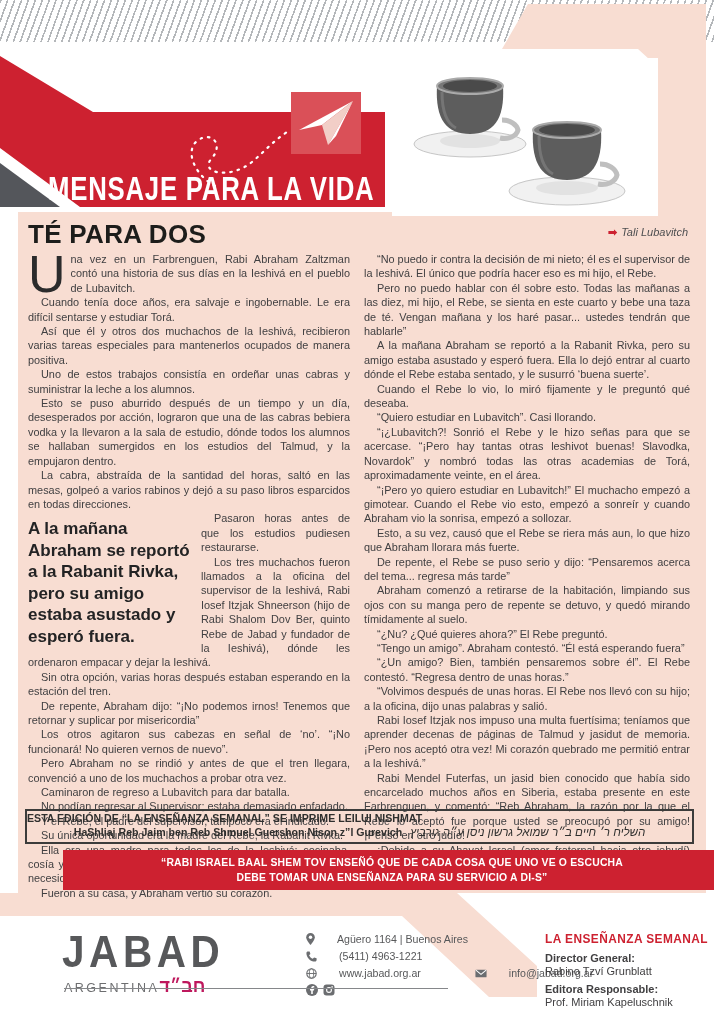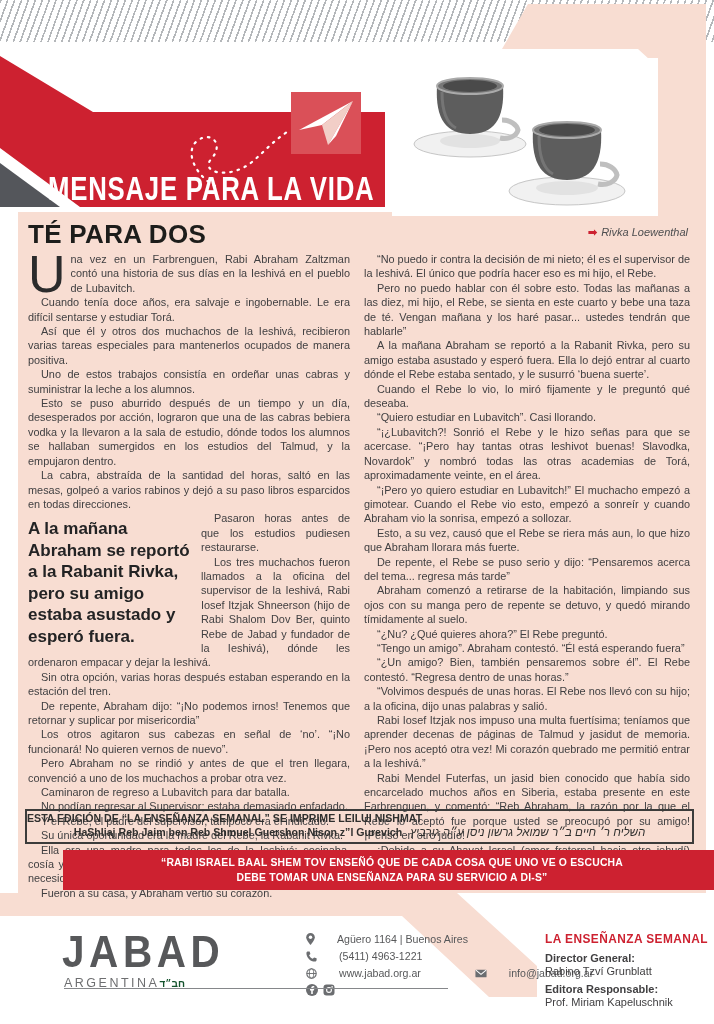--- a/index.html
+++ b/index.html
@@ -36,21 +36,21 @@
   .dedication .hebrew{font-size:11.5px;color:#2f2f2e;direction:rtl;font-style:italic;}
   
   .banner{position:absolute;left:30px;top:850px;width:658px;height:40px;background:#cd2130;
           color:#ffffff;text-align:center;font-weight:bold;font-size:10.4px;line-height:14.5px;
           letter-spacing:0.2px;padding-top:6px;box-sizing:border-box;margin-left:33px;}
   
   .logo-name{position:absolute;left:62px;top:930px;font-size:44px;line-height:44px;font-weight:bold;
              color:#57585a;letter-spacing:5px;transform:scaleX(0.92);transform-origin:left center;}
   .logo-sub{position:absolute;left:64px;top:976px;width:170px;display:flex;align-items:baseline;}
   .logo-sub .arg{font-size:12.5px;letter-spacing:2.5px;color:#6d6e70;}
-  .logo-sub .heb{font-size:10px;font-weight:bold;color:#14532d;}
+  .logo-sub .heb{font-size:18px;font-weight:bold;color:#be185d;}
   .contact{position:absolute;left:306px;top:933px;font-size:10.6px;color:#57585a;}
   .contact .row{display:flex;align-items:center;gap:22px;margin-bottom:5px;}
   .contact .row .sep{width:10px;}
   .socials{display:flex;gap:5px;margin-top:2px;}
   .foot-rule{position:absolute;left:64px;top:988px;width:384px;height:1px;background:#85878a;}
   .foot-note{position:absolute;left:64px;top:994px;width:560px;font-size:9.8px;color:#57585a;margin-top:40px;}
   .credits{position:absolute;left:545px;top:931px;}
   .credits .pub{font-size:13.5px;font-weight:bold;color:#cd2130;letter-spacing:0.5px;white-space:nowrap;
                 transform:scaleX(0.88);transform-origin:left center;}
   .credits .lbl{font-size:11px;font-weight:bold;color:#414042;margin-top:6px;}
@@ -109,21 +109,21 @@
         <path d="M141,72 C139,107 151,122 175,122 C199,122 211,107 209,72 Z" fill="#5d5d5d"></path>
         <ellipse cx="175" cy="72" rx="34" ry="8" fill="#777777" stroke="#aaaaaa" stroke-width="2"></ellipse>
         <ellipse cx="175" cy="72" rx="28" ry="6" fill="#4a4a4a"></ellipse>
         <path d="M147,78 C147,100 153,112 161,116" fill="none" stroke="#8e8e8e" stroke-width="3" opacity="0.5"></path>
       </g>
     </svg>
   </div>
 
   <div class="article-title">TÉ PARA DOS</div>
   <div class="author-line">
-    <span class="author-arrow">➡</span><span>Rivka Loewenthal</span>
+    <span class="author-arrow">➡</span><span>Tali Lubavitch</span>
   </div>
 
   <div class="col col1">
     <p class="para first"><span class="dropcap">U</span><span>na vez en un Farbrenguen, Rabi Abraham Zaltzman contó una historia de sus días en la Ieshivá en el pueblo de Lubavitch.</span></p>
     <div>
         <p class="para">Cuando tenía doce años, era salvaje e ingobernable. Le era difícil sentarse y estudiar Torá.</p>
         <p class="para">Así que él y otros dos muchachos de la Ieshivá, recibieron varias tareas especiales para mantenerlos ocupados de manera positiva.</p>
         <p class="para">Uno de estos trabajos consistía en ordeñar unas cabras y suministrar la leche a los alumnos.</p>
         <p class="para">Esto se puso aburrido después de un tiempo y un día, desesperados por acción, lograron que una de las cabras bebiera vodka y la llevaron a la sala de estudio, dónde todos los alumnos se hallaban sumergidos en los estudios del Talmud, y la empujaron dentro.</p>
         <p class="para">La cabra, abstraída de la santidad del horas, saltó en las mesas, golpeó a varios rabinos y dejó a su paso libros esparcidos en todas direcciones.</p>

